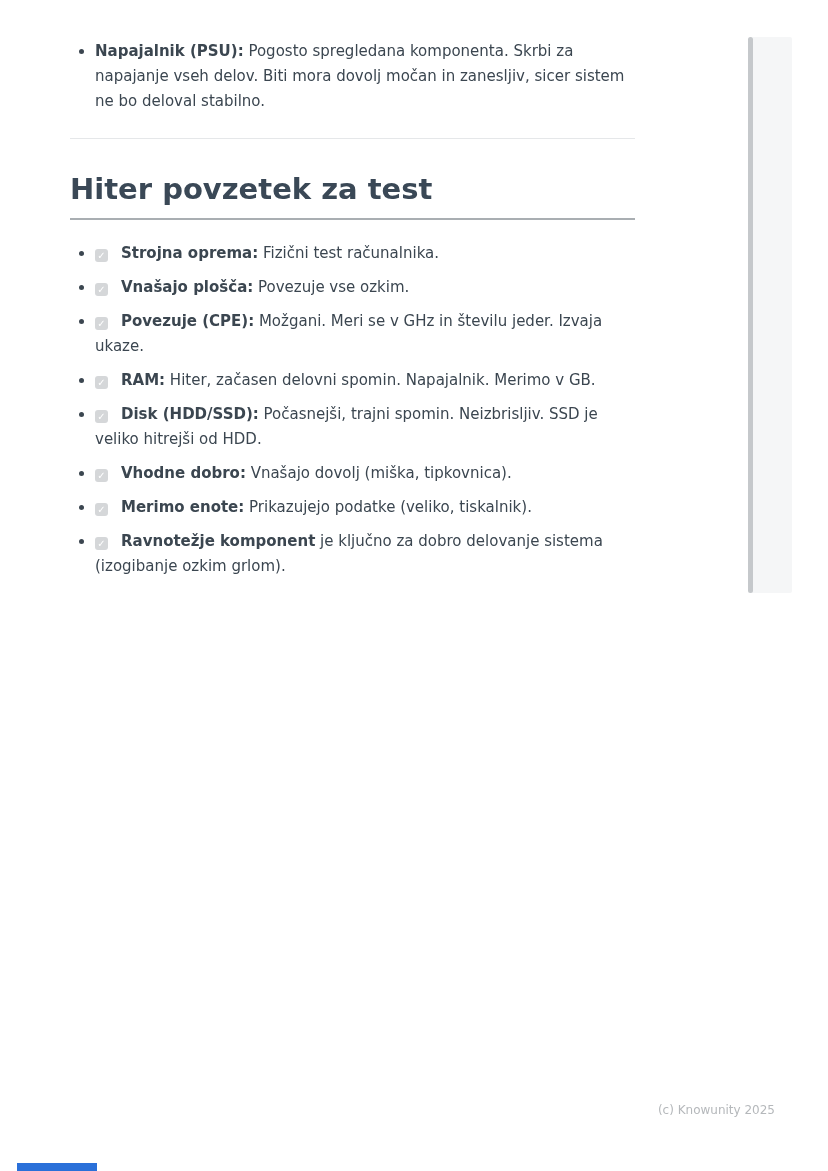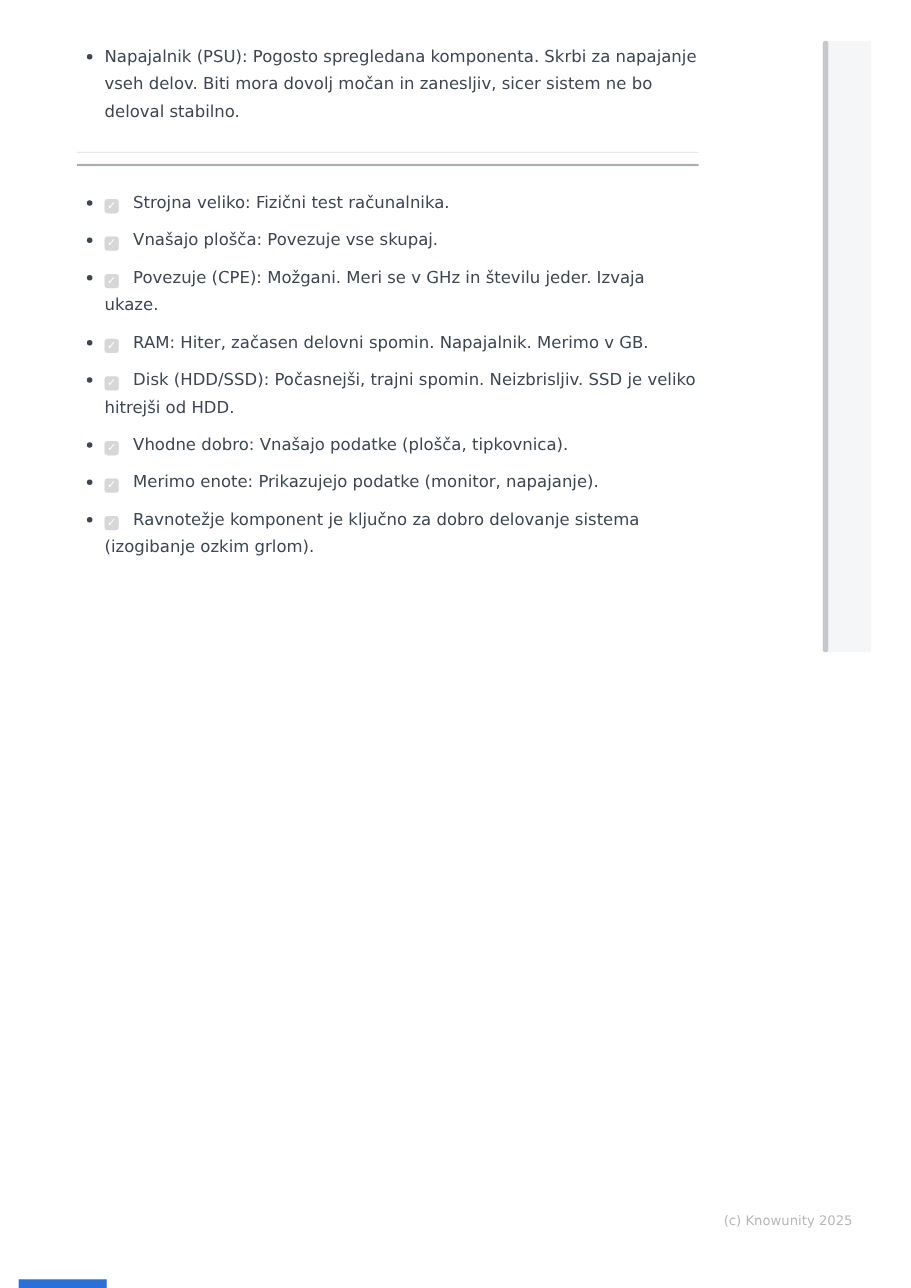--- a/index.html
+++ b/index.html
@@ -50,21 +50,21 @@
     vertical-align: -1px;
     text-align: center;
   }
   .checkbox .check-glyph {
     display: block;
     color: #ffffff;
     font-size: 10px;
     line-height: 13px;
     font-weight: bold;
   }
-  .bold-lead { font-weight: normal; }
+  .bold-lead { font-weight: bold; }
   hr.divider-light {
     border: none;
     border-top: 1px solid #e5e7e9;
     margin: 24px 0 0 0;
   }
   h1.section-title {
     margin: 32px 0 0 0;
     font-size: 29px;
     line-height: 37px;
     font-weight: bold;
@@ -119,50 +119,51 @@
   <div class="content">
 
     <ul class="doc-list toplist">
       <li>
         <span class="bullet"></span><span class="bold-lead">Napajalnik (PSU):</span><span> Pogosto spregledana komponenta. Skrbi za napajanje vseh delov. Biti mora dovolj močan in zanesljiv, sicer sistem ne bo deloval stabilno.</span>
       </li>
     </ul>
 
     <hr class="divider-light">
 
+    <h1 class="section-title">Hiter povzetek za test</h1>
 
     <hr class="heading-rule">
 
     <ul class="doc-list checklist" id="checklist">
   <li>
-    <span class="bullet"></span><span class="checkbox"><span class="check-glyph">✓</span></span><span class="bold-lead">Strojna veliko:</span><span> Fizični test računalnika.</span>
+    <span class="bullet"></span><span class="checkbox"><span class="check-glyph">✓</span></span><span class="bold-lead">Strojna oprema:</span><span> Fizični test računalnika.</span>
   </li>
 
   <li>
-    <span class="bullet"></span><span class="checkbox"><span class="check-glyph">✓</span></span><span class="bold-lead">Vnašajo plošča:</span><span> Povezuje vse skupaj.</span>
+    <span class="bullet"></span><span class="checkbox"><span class="check-glyph">✓</span></span><span class="bold-lead">Vnašajo plošča:</span><span> Povezuje vse ozkim.</span>
   </li>
 
   <li>
     <span class="bullet"></span><span class="checkbox"><span class="check-glyph">✓</span></span><span class="bold-lead">Povezuje (CPE):</span><span> Možgani. Meri se v GHz in številu jeder. Izvaja ukaze.</span>
   </li>
 
   <li>
     <span class="bullet"></span><span class="checkbox"><span class="check-glyph">✓</span></span><span class="bold-lead">RAM:</span><span> Hiter, začasen delovni spomin. Napajalnik. Merimo v GB.</span>
   </li>
 
   <li>
     <span class="bullet"></span><span class="checkbox"><span class="check-glyph">✓</span></span><span class="bold-lead">Disk (HDD/SSD):</span><span> Počasnejši, trajni spomin. Neizbrisljiv. SSD je veliko hitrejši od HDD.</span>
   </li>
 
   <li>
-    <span class="bullet"></span><span class="checkbox"><span class="check-glyph">✓</span></span><span class="bold-lead">Vhodne dobro:</span><span> Vnašajo podatke (plošča, tipkovnica).</span>
+    <span class="bullet"></span><span class="checkbox"><span class="check-glyph">✓</span></span><span class="bold-lead">Vhodne dobro:</span><span> Vnašajo dovolj (miška, tipkovnica).</span>
   </li>
 
   <li>
-    <span class="bullet"></span><span class="checkbox"><span class="check-glyph">✓</span></span><span class="bold-lead">Merimo enote:</span><span> Prikazujejo podatke (monitor, napajanje).</span>
+    <span class="bullet"></span><span class="checkbox"><span class="check-glyph">✓</span></span><span class="bold-lead">Merimo enote:</span><span> Prikazujejo podatke (veliko, tiskalnik).</span>
   </li>
 
   <li>
     <span class="bullet"></span><span class="checkbox"><span class="check-glyph">✓</span></span><span class="bold-lead">Ravnotežje komponent</span><span> je ključno za dobro delovanje sistema (izogibanje ozkim grlom).</span>
   </li>
 </ul>
 
   </div>
 
   <div class="scroll-strip">

